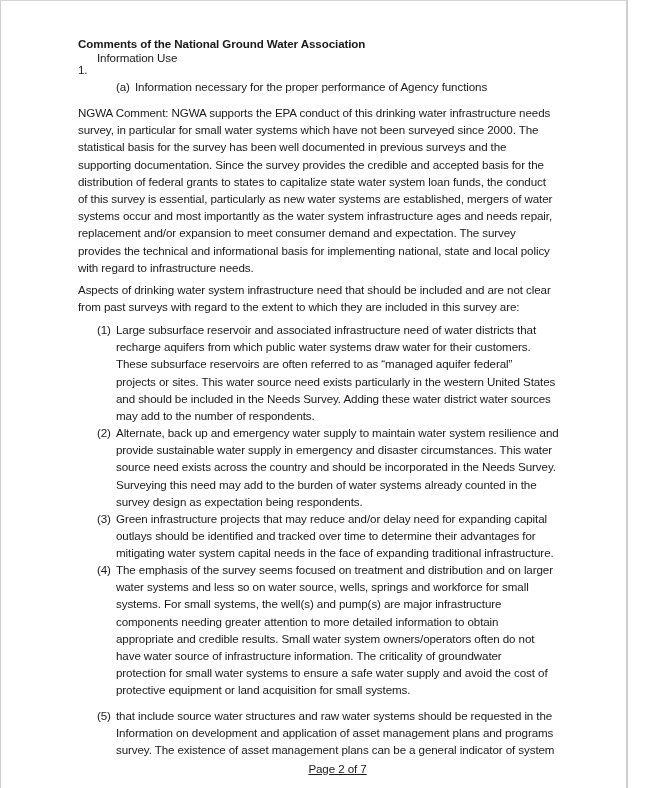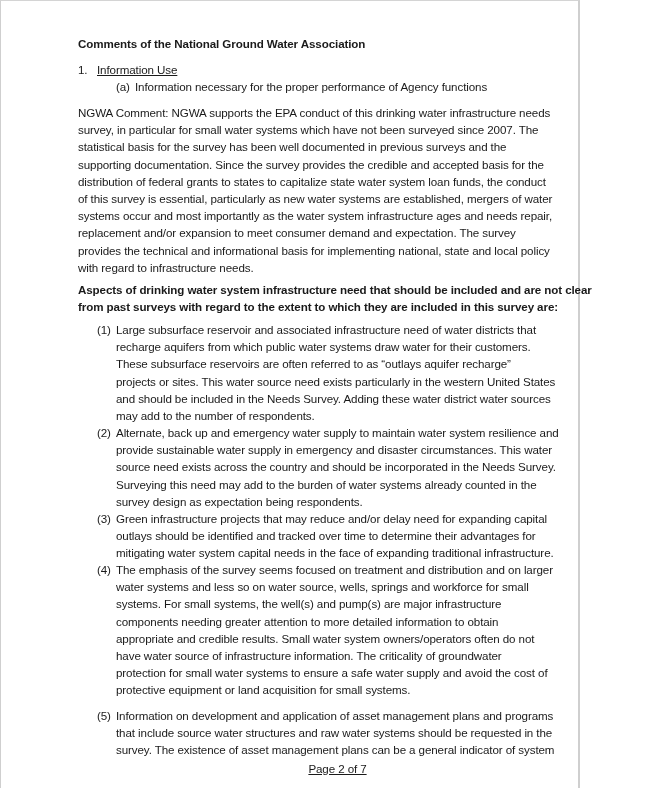--- a/index.html
+++ b/index.html
@@ -1,27 +1,27 @@
 <!DOCTYPE html>
 <html><head>
 <meta charset="utf-8">
 <style>
   html, body { margin: 0; padding: 0; background: #ffffff; }
   body { width: 651px; height: 788px; overflow: hidden; position: relative; }
   .page {
-    position: absolute; left: 0; top: 0; width: 580px; height: 788px;
+    position: absolute; left: 0; top: 0; width: 628px; height: 788px;
     border-top: 1px solid #d4d4d4; border-left: 1px solid #cfcfcf; border-right: 2px solid #cfcfcf;
     box-sizing: border-box; background: #fff;
     font-family: "Liberation Sans", sans-serif; color: #1a1a1a;
     font-size: 11.6px; letter-spacing: -0.1px;
   }
   .abs { position: absolute; white-space: nowrap; line-height: 17px; }
   .title { left: 77px; top: 34px; font-weight: bold; }
   .h1num { left: 77px; top: 60px; }
-  .h1txt { left: 96px; top: 60px; text-decoration: underline; }
+  .h1txt { left: 96px; top: 48px; }
   .subnum { left: 115px; top: 77px; }
   .subtxt { left: 134px; top: 77px; }
   .para { position: absolute; left: 77px; width: 520px; line-height: 17.2px; }
   .para .ln { display: block; white-space: nowrap; }
   .item { position: absolute; left: 96px; width: 510px; line-height: 17.2px; }
   .item .num { position: absolute; left: 0; top: 0; }
   .item .body { position: absolute; left: 19px; top: 0; }
   .item .ln { display: block; white-space: nowrap; }
   .footer { position: absolute; left: 12px; width: 649px; top: 759px; text-align: center; line-height: 17px; text-decoration: underline; }
 </style>
@@ -33,42 +33,42 @@
   <div class="abs title">Comments of the National Ground Water Association</div>
 
   <div class="abs h1num">1.</div>
   <div class="abs h1txt">Information Use</div>
 
   <div class="abs subnum">(a)</div>
   <div class="abs subtxt">Information necessary for the proper performance of Agency functions</div>
 
   <div class="para" style="top:103px;">
     <span class="ln">NGWA Comment: NGWA supports the EPA conduct of this drinking water infrastructure needs</span>
-    <span class="ln">survey, in particular for small water systems which have not been surveyed since 2007. The</span>
+    <span class="ln">survey, in particular for small water systems which have not been surveyed since 2000. The</span>
     <span class="ln">statistical basis for the survey has been well documented in previous surveys and the</span>
     <span class="ln">supporting documentation. Since the survey provides the credible and accepted basis for the</span>
     <span class="ln">distribution of federal grants to states to capitalize state water system loan funds, the conduct</span>
     <span class="ln">of this survey is essential, particularly as new water systems are established, mergers of water</span>
     <span class="ln">systems occur and most importantly as the water system infrastructure ages and needs repair,</span>
     <span class="ln">replacement and/or expansion to meet consumer demand and expectation. The survey</span>
     <span class="ln">provides the technical and informational basis for implementing national, state and local policy</span>
     <span class="ln">with regard to infrastructure needs.</span>
   </div>
 
-  <div class="para" style="top:280px;font-weight:bold;">
+  <div class="para" style="top:280px;">
     <span class="ln">Aspects of drinking water system infrastructure need that should be included and are not clear</span>
     <span class="ln">from past surveys with regard to the extent to which they are included in this survey are:</span>
   </div>
 
   <div class="item" style="top:320px;">
     <span class="num">(1)</span>
     <div class="body">
       <span class="ln">Large subsurface reservoir and associated infrastructure need of water districts that</span>
       <span class="ln">recharge aquifers from which public water systems draw water for their customers.</span>
-      <span class="ln">These subsurface reservoirs are often referred to as “outlays aquifer recharge”</span>
+      <span class="ln">These subsurface reservoirs are often referred to as “managed aquifer federal”</span>
       <span class="ln">projects or sites. This water source need exists particularly in the western United States</span>
       <span class="ln">and should be included in the Needs Survey.  Adding these water district water sources</span>
       <span class="ln">may add to the number of respondents.</span>
     </div>
   </div>
 
   <div class="item" style="top:423px;">
     <span class="num">(2)</span>
     <div class="body">
       <span class="ln">Alternate, back up and emergency water supply to maintain water system resilience and</span>
@@ -98,20 +98,20 @@
       <span class="ln">appropriate and credible results. Small water system owners/operators often do not</span>
       <span class="ln">have water source of infrastructure information. The criticality of groundwater</span>
       <span class="ln">protection for small water systems to ensure a safe water supply and avoid the cost of</span>
       <span class="ln">protective equipment or land acquisition for small systems.</span>
     </div>
   </div>
 
   <div class="item" style="top:706px;">
     <span class="num">(5)</span>
     <div class="body">
+      <span class="ln">that include source water structures and raw water systems should be requested in the</span>
       <span class="ln">Information on development and application of asset management plans and programs</span>
-      <span class="ln">that include source water structures and raw water systems should be requested in the</span>
       <span class="ln">survey. The existence of asset management plans can be a general indicator of system</span>
     </div>
   </div>
 
   <div class="footer">Page 2 of 7</div>
 </div>
 
 </body></html>

